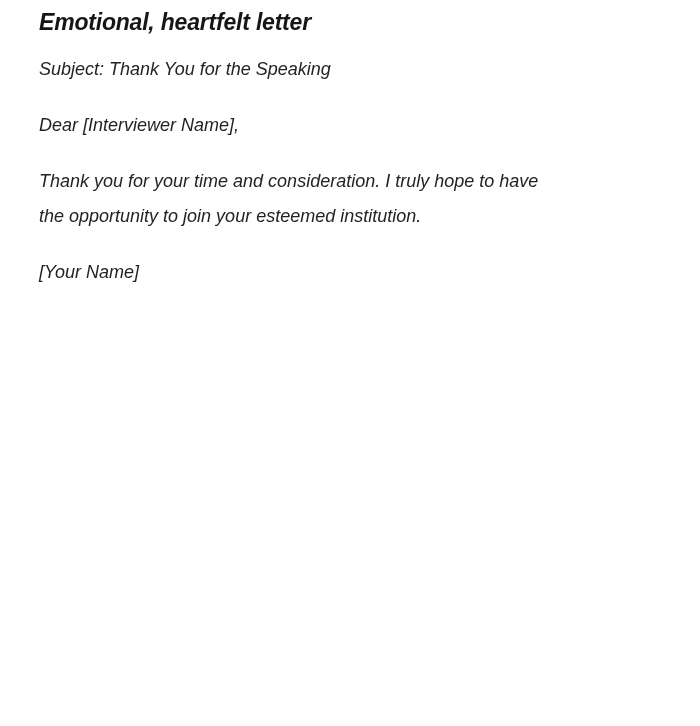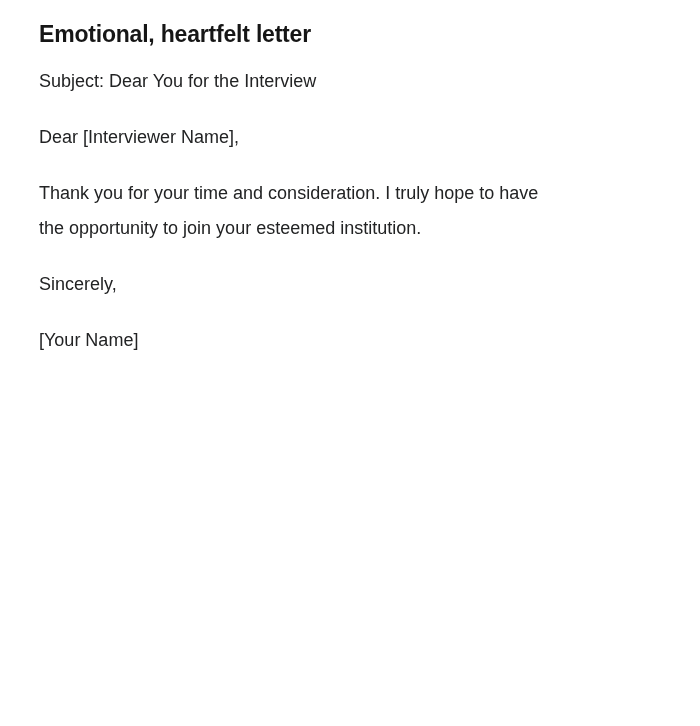--- a/index.html
+++ b/index.html
@@ -10,21 +10,22 @@
   body {
     width: 700px;
     height: 726px;
     overflow: hidden;
     font-family: "Liberation Sans", sans-serif;
     color: #1f1f1f;
   }
   .doc {
     box-sizing: border-box;
     width: 588px;
-    padding: 18px 40px 0 39px;
+    padding: 6px 40px 0 39px;
+    font-style: italic;
   }
   .doc-title {
     margin: 0 0 14px 0;
     font-size: 23px;
     line-height: 32px;
     font-weight: 700;
     color: #161616;
     letter-spacing: -0.2px;
   }
   .doc p {
@@ -36,25 +37,24 @@
     white-space: pre-line; 
     letter-spacing: 0;
   }
 </style>
 </head>
 <body>
 
 <main class="doc">
   <h1 class="doc-title">Emotional, heartfelt letter</h1>
 
-  <p>Subject: Dear You for the Interview</p>
+  <p>Subject: Thank You for the Speaking</p>
 
   <p>Dear [Interviewer Name],</p>
 
 
 
   <p>Thank you for your time and consideration. I truly hope to have
 the opportunity to join your esteemed institution.</p>
 
-  <p>Sincerely,</p>
 
   <p>[Your Name]</p>
 </main>
 
 </body></html>

